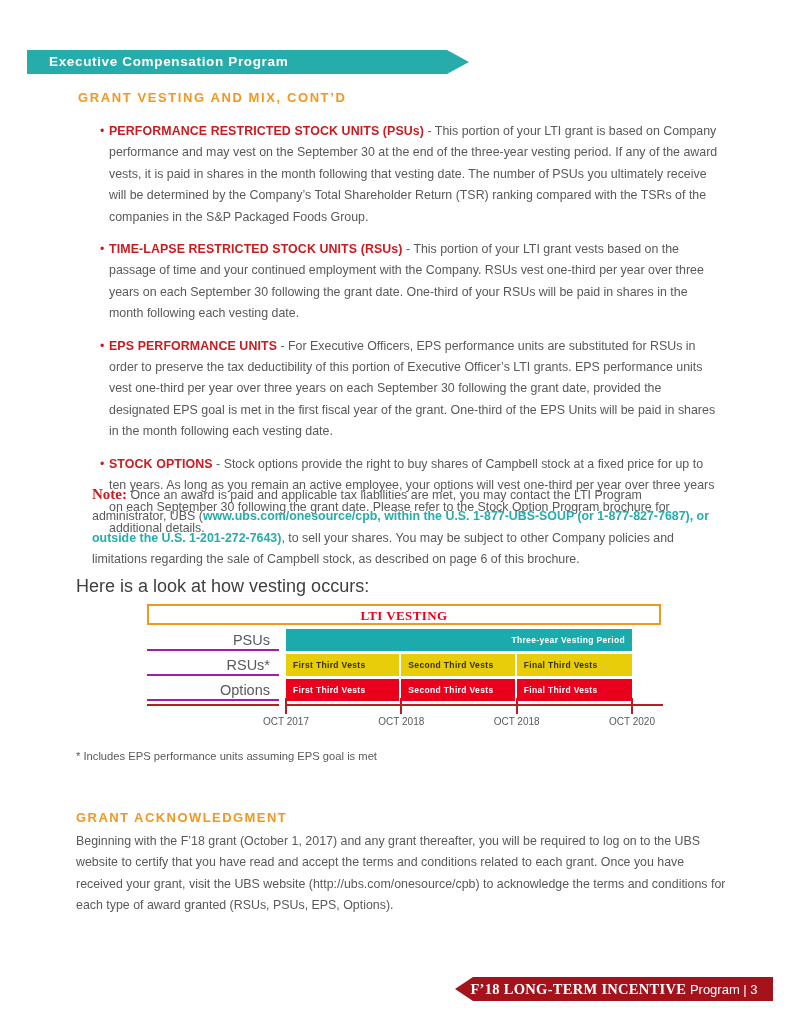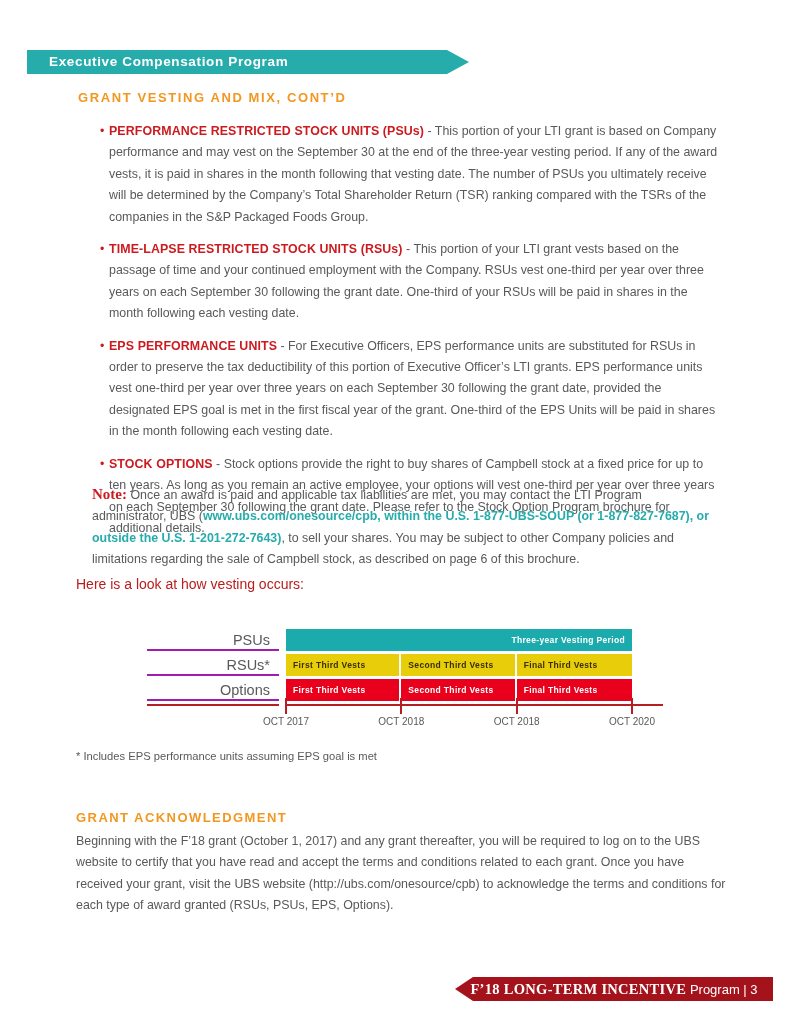--- a/index.html
+++ b/index.html
@@ -110,22 +110,22 @@
   .note-para .teal {
     color: #27ACAC;
     font-weight: bold;
   }
 
   
   .lead-in {
     position: absolute;
     left: 76px;
     top: 576px;
-    font-size: 14px;
-    color: #b91c1c;
+    font-size: 18px;
+    color: #404040;
   }
 
   
   .chart {
     position: absolute;
     left: 147px;
     top: 604px;
     width: 516px;
     height: 120px;
   }
@@ -309,20 +309,23 @@
   <div class="bullet">
     <span class="dot">•</span><span class="lead">STOCK OPTIONS</span><span> - Stock options provide the right to buy shares of Campbell stock at a fixed price for up to ten years. As long as you remain an active employee, your options will vest one-third per year over three years on each September 30 following the grant date. Please refer to the Stock Option Program brochure for additional details.</span>
   </div>
 </div>
 
 <div class="note-para"><span class="note-word">Note:</span><span> Once an award is paid and applicable tax liabilities are met, you may contact the LTI Program administrator, UBS (</span><span class="teal">www.ubs.com/onesource/cpb, within the U.S. 1-877-UBS-SOUP (or 1-877-827-7687), or outside the U.S. 1-201-272-7643)</span><span>, to sell your shares. You may be subject to other Company policies and limitations regarding the sale of Campbell stock, as described on page 6 of this brochure.</span></div>
 
 <div class="lead-in">Here is a look at how vesting occurs:</div>
 
 <div class="chart">
+  <div class="chart-title-box">
+    <span class="t">LTI VESTING</span>
+  </div>
 
   <div class="row" id="row-0" style="top:25px;">
     <div class="row-label">PSUs</div>
     <div class="row-track">
       <div class="seg lbl-right" style="left: 0px; width: 346px; background: rgb(27, 171, 173); color: rgb(255, 255, 255);">Three-year Vesting Period</div>
     </div>
   </div>
 
   <div class="row" id="row-1" style="top:50px;">
     <div class="row-label">RSUs*</div>

